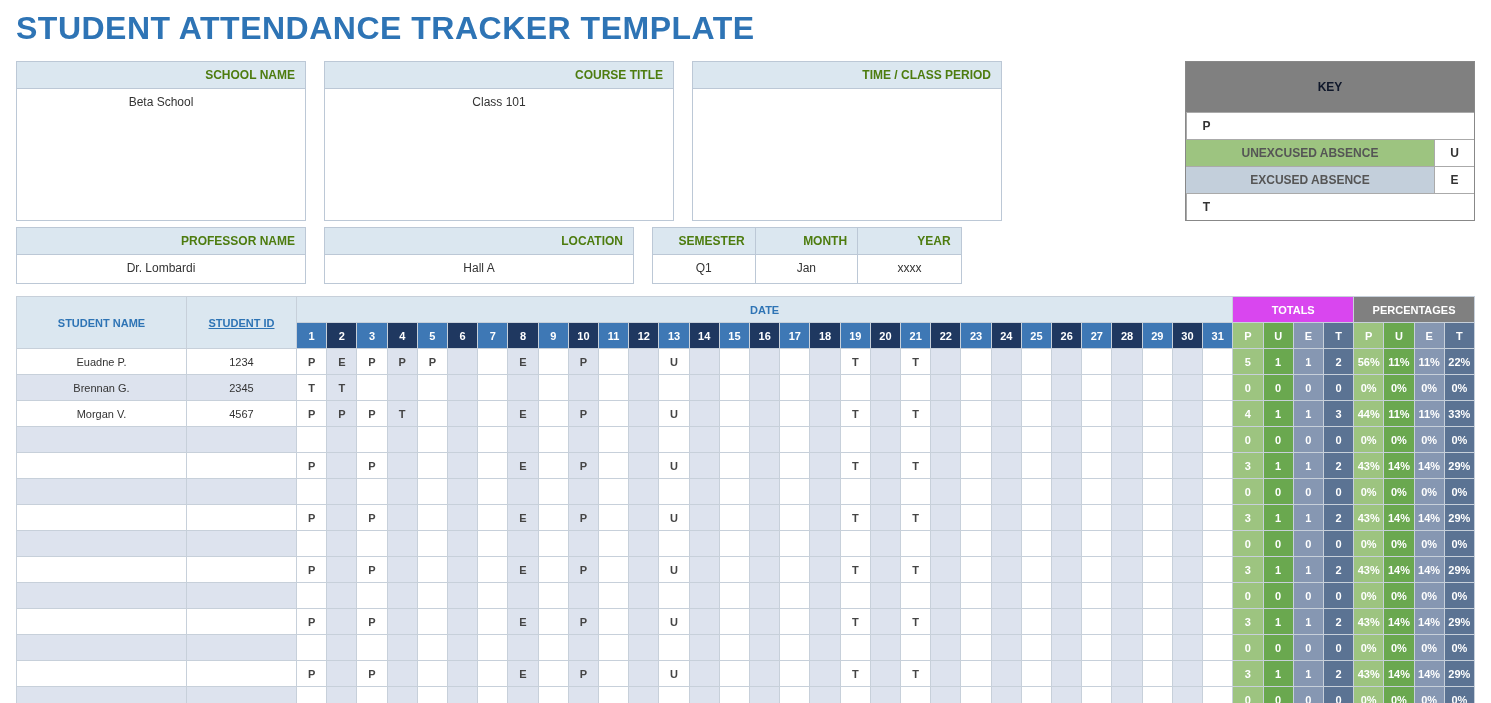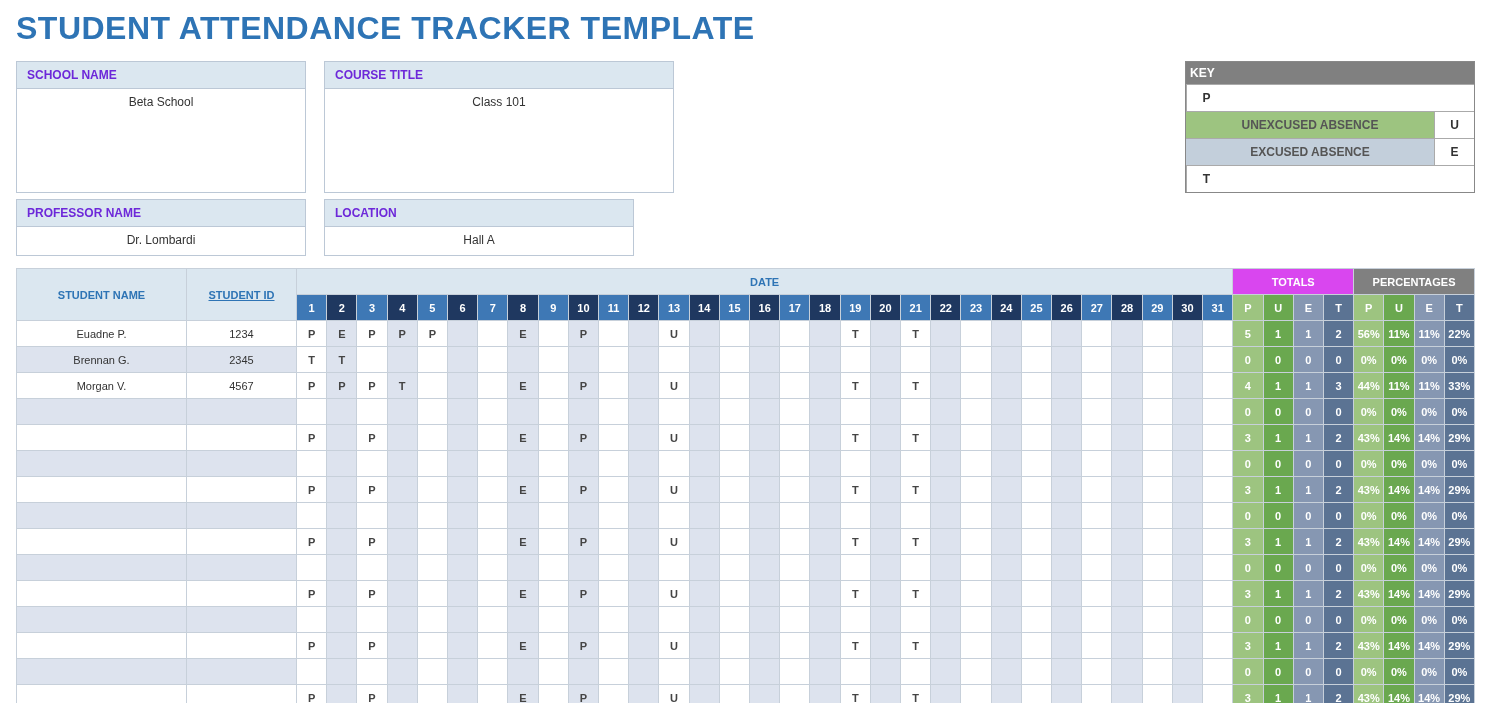--- a/index.html
+++ b/index.html
@@ -1,28 +1,28 @@
 <!DOCTYPE html>
 <html><head>
 <meta charset="utf-8">
 <style>
 * { box-sizing: border-box; margin: 0; padding: 0; }
 body { font-family: "Segoe UI", Arial, sans-serif; background: #fff; padding: 10px 16px; font-size: 12px; color: #333; }
 h1 { color: #2e74b5; font-size: 32px; font-weight: 700; letter-spacing: 0.5px; margin-bottom: 14px; }
 
 .info-row { display: flex; gap: 18px; margin-bottom: 10px; }
 .info-block { border: 1px solid #bcc8d6; }
-.info-label { background: #dbe7f0; color: #6d28d9; font-weight: 600; text-align: left; padding: 6px 10px; font-size: 12px; border-bottom: 1px solid #bcc8d6; }
+.info-label { background: #dbe7f0; color: #4d7c0f; font-weight: 600; text-align: right; padding: 6px 10px; font-size: 12px; border-bottom: 1px solid #bcc8d6; }
 .info-value { text-align: center; padding: 6px 10px; min-height: 28px; }
 .info-triple { display: flex; }
 .info-triple .col { border-right: 1px solid #bcc8d6; }
 .info-triple .col:last-child { border-right: none; }
 
 .key-block { border: 1px solid #888; width: 290px; }
-.key-header { background: #808080; color: #ffffff; text-align: left; font-weight: 600; padding: 4px; }
+.key-header { background: #808080; color: #0f172a; text-align: center; font-weight: 600; padding: 18px; }
 .key-row { display: flex; border-top: 1px solid #aaa; }
 .key-name { flex: 1; text-align: center; font-weight: 600; padding: 6px; color: #555; }
 .key-code { width: 40px; text-align: center; font-weight: 700; padding: 6px; border-left: 1px solid #aaa; background: #fff; }
 
 .kp { background: #e5f0d9; }
 .ku { background: #9dc480; }
 .ke { background: #c3cfdb; }
 .kt { background: #8697b2; }
 
 table.tracker { border-collapse: collapse; width: 100%; margin-top: 12px; table-layout: fixed; }
@@ -70,20 +70,24 @@
 <h1>STUDENT ATTENDANCE TRACKER TEMPLATE</h1>
 
 <div class="info-row">
   <div class="info-block" style="width:290px">
     <div class="info-label">SCHOOL NAME</div>
     <div class="info-value">Beta School</div>
   </div>
   <div class="info-block" style="width:350px">
     <div class="info-label">COURSE TITLE</div>
     <div class="info-value">Class 101</div>
+  </div>
+  <div class="info-block" style="width:310px">
+    <div class="info-label">TIME / CLASS PERIOD</div>
+    <div class="info-value"></div>
   </div>
   <div style="flex:1"></div>
   <div class="key-block">
     <div class="key-header">KEY</div>
     <div id="key-rows">
         <div class="key-row">
           <div class="key-code">P</div>
         </div>
         <div class="key-row">
           <div class="key-name ku">UNEXCUSED ABSENCE</div>
@@ -101,20 +105,34 @@
 </div>
 
 <div class="info-row" style="margin-top:-4px">
   <div class="info-block" style="width:290px">
     <div class="info-label">PROFESSOR NAME</div>
     <div class="info-value">Dr. Lombardi</div>
   </div>
   <div class="info-block" style="width:310px">
     <div class="info-label">LOCATION</div>
     <div class="info-value">Hall A</div>
+  </div>
+  <div class="info-block info-triple" style="width:310px">
+    <div class="col" style="width:33.3%">
+      <div class="info-label">SEMESTER</div>
+      <div class="info-value">Q1</div>
+    </div>
+    <div class="col" style="width:33.3%">
+      <div class="info-label">MONTH</div>
+      <div class="info-value">Jan</div>
+    </div>
+    <div class="col" style="width:33.3%">
+      <div class="info-label">YEAR</div>
+      <div class="info-value">xxxx</div>
+    </div>
   </div>
 </div>
 
 <table class="tracker">
   <thead id="thead">
       <tr>
         <th class="hdr-student" rowspan="2">STUDENT NAME</th>
         <th class="hdr-id" rowspan="2">STUDENT ID</th>
         <th class="hdr-date" colspan="31">DATE</th>
         <th class="hdr-totals" colspan="4">TOTALS</th>

